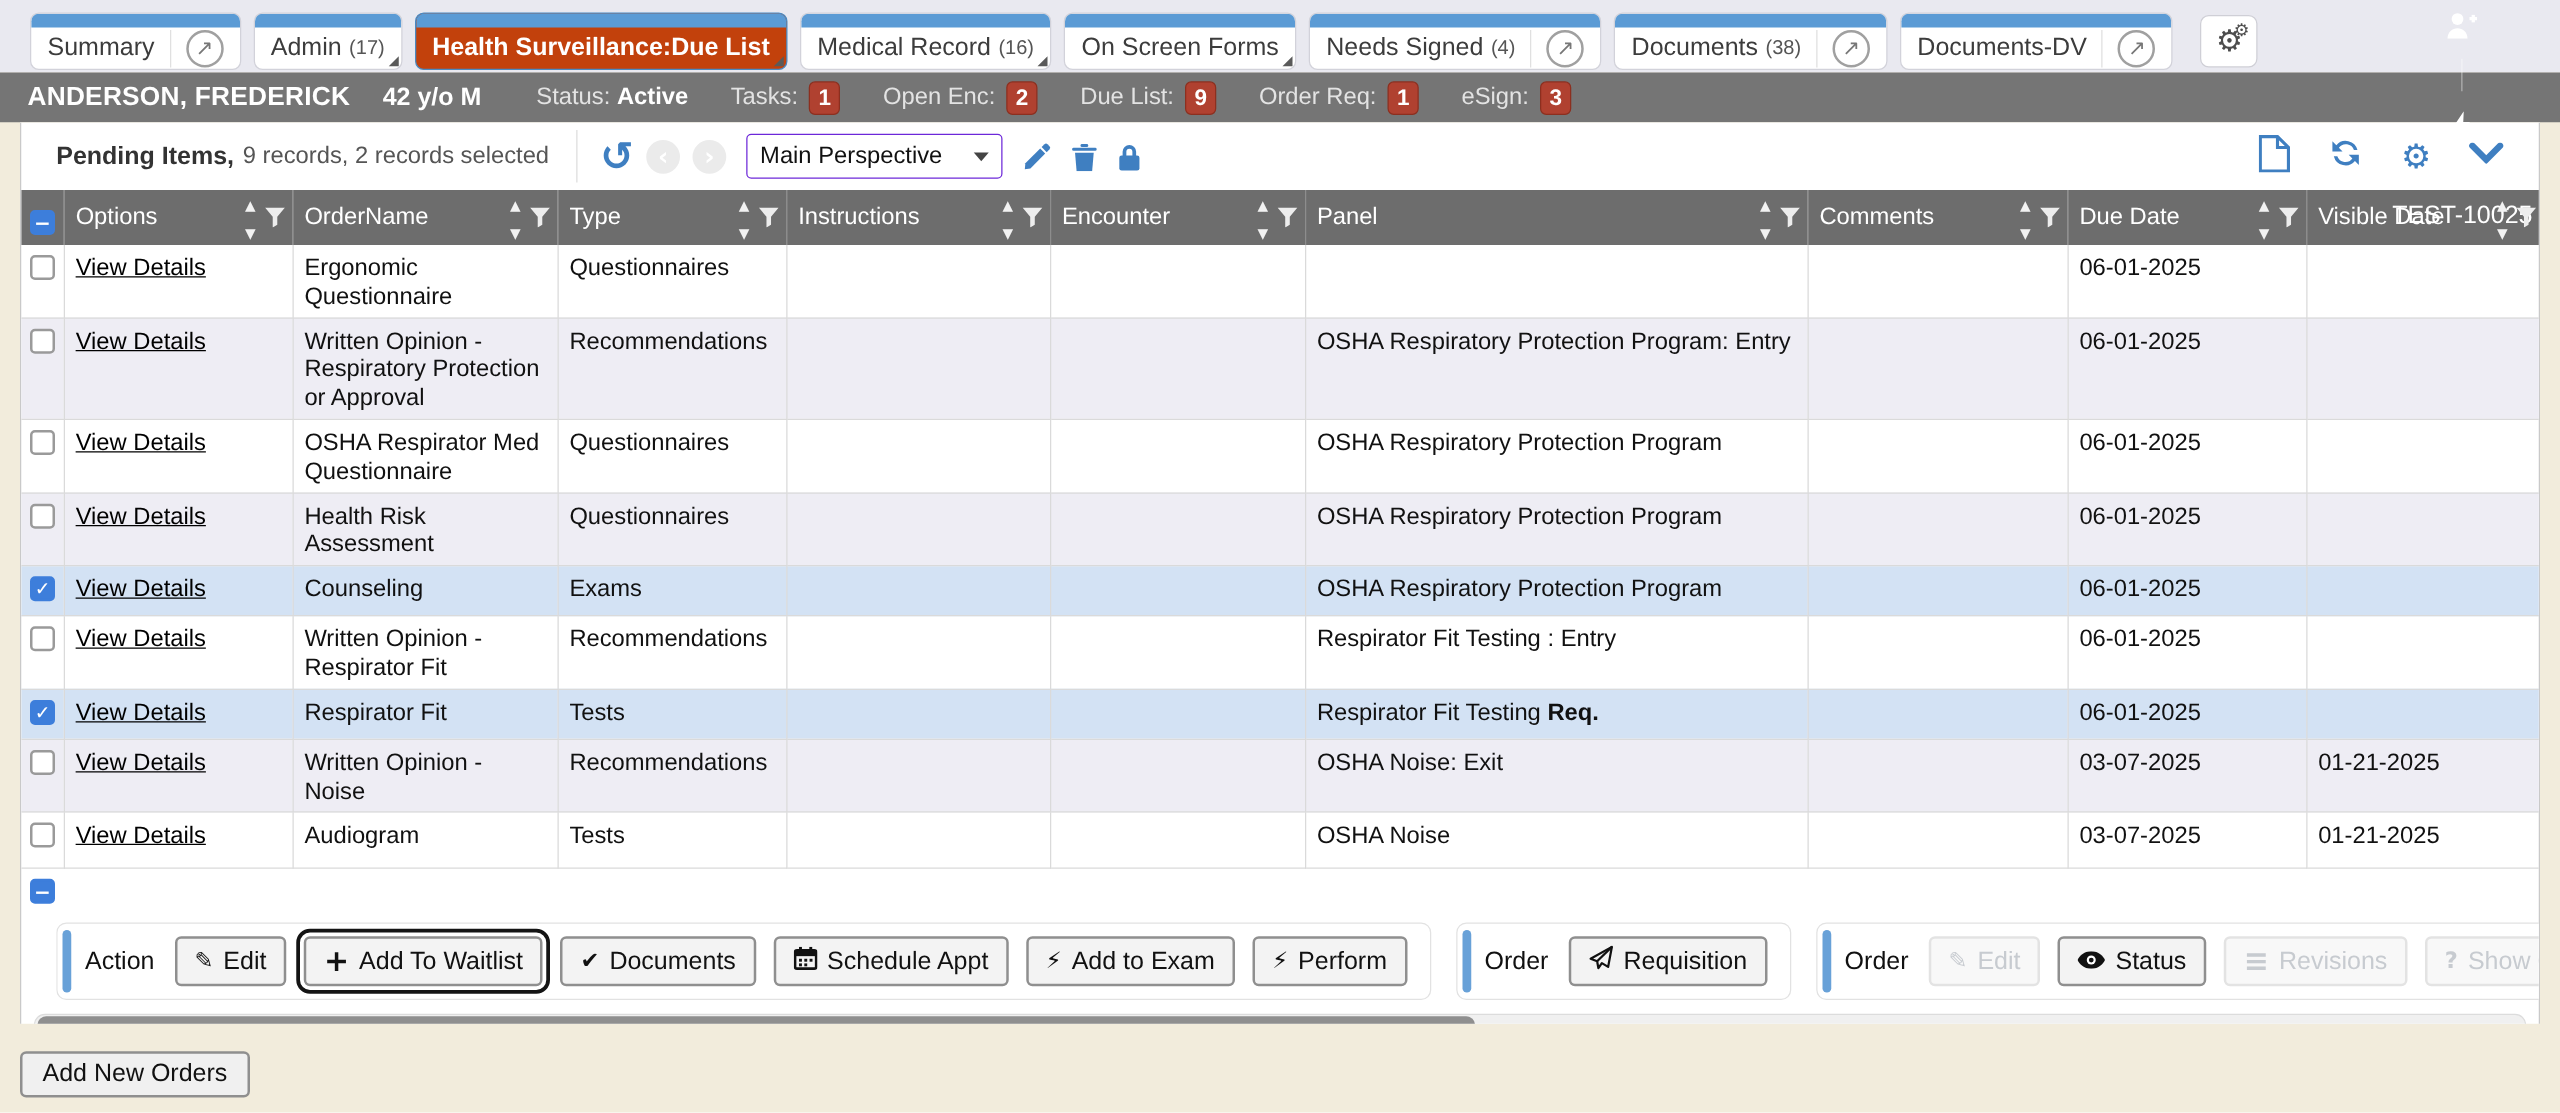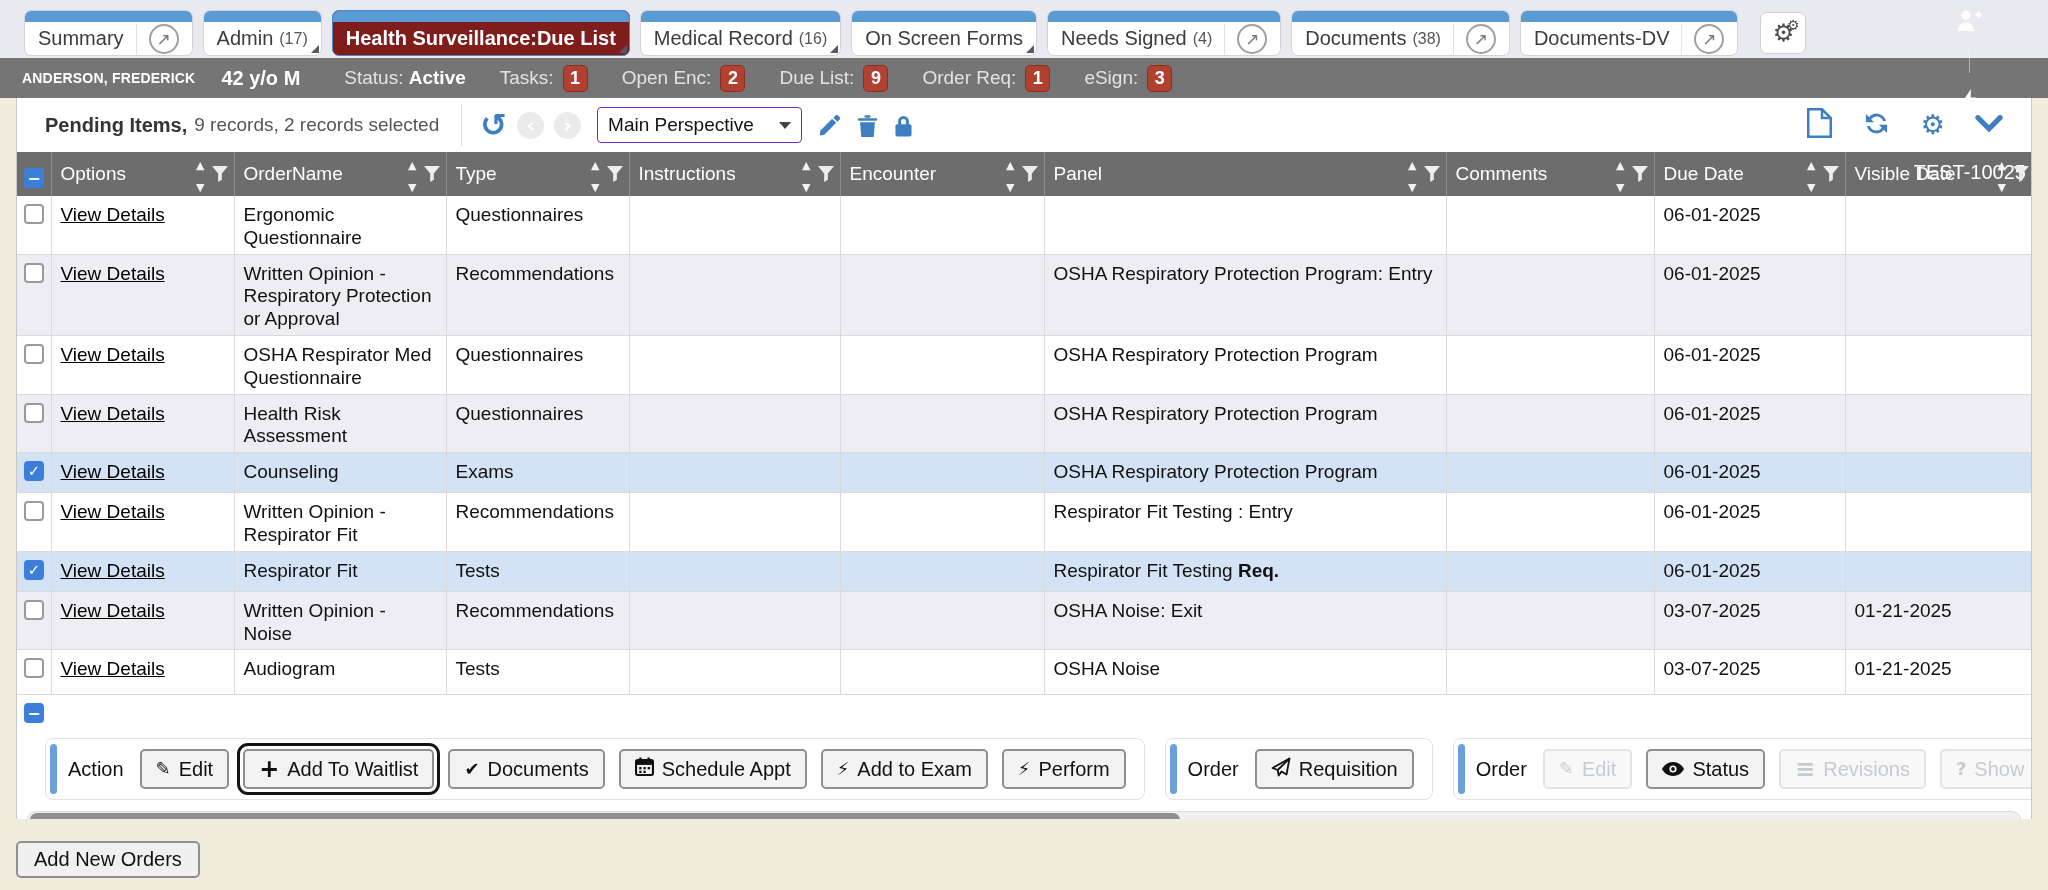--- a/index.html
+++ b/index.html
@@ -6,33 +6,33 @@
   html,body { width:2048px; height:890px; overflow:hidden; }
   body { font-family:"Liberation Sans","DejaVu Sans",sans-serif; background:#f2ecdc; color:#111; }
 
   
   .tabbar { height:58px; background:#e9e9f0; display:flex; align-items:center; padding:8px 0 0 24px; gap:10px; }
   .tab { position:relative; background:#fff; border:1px solid #d2d2da; border-radius:7px; overflow:hidden; cursor:pointer; }
   .tab .cap { height:11px; background:#5b9bd5; }
   .tab .tb { height:33px; display:flex; align-items:center; padding:0 13px; gap:6px; }
   .tab .lbl { font-size:20px; color:#3c3c3c; white-space:nowrap; }
   .tab .cnt { font-size:16px; color:#555; }
-  .tab.active { background:#7f1d1d; border-color:#4a8ac2; }
+  .tab.active { background:#c2410c; border-color:#4a8ac2; }
   .tab.active .lbl { color:#fff; font-weight:bold; }
   .popout { width:30px; height:30px; border:2px solid #a0a0a0; border-radius:50%; display:flex; align-items:center; justify-content:center; margin-left:4px; color:#777; }
   .popout::after { content:"\2197"; font-family:"DejaVu Sans",sans-serif; font-size:17px; }
   .tab .pdiv { width:1px; height:30px; background:#e0e0e0; margin:0 2px 0 6px; }
   .fold { position:absolute; right:2px; bottom:2px; width:0; height:0; border-left:8px solid transparent; border-bottom:8px solid #5a5a5a; }
   .settingsbtn { width:46px; height:42px; background:#fff; border:1px solid #cfcfd6; border-radius:7px; display:flex; align-items:center; justify-content:center; margin-left:12px; position:relative; cursor:pointer; }
   .gears::before { content:"\2699"; font-family:"DejaVu Sans",sans-serif; font-size:24px; color:#4d4d4d; }
   .gears::after { content:"\2699"; font-family:"DejaVu Sans",sans-serif; font-size:14px; color:#4d4d4d; position:absolute; right:6px; top:4px; }
 
   
   .pbar { height:40px; background:#757575; display:flex; align-items:center; padding:0 22px; color:#fff; }
-  .pname { font-size:14px; font-weight:bold; letter-spacing:.2px; }
+  .pname { font-size:21px; font-weight:bold; letter-spacing:.2px; }
   .page-sex { font-size:20px; font-weight:bold; margin-left:26px; }
   .pstat { margin-left:44px; font-size:19px; color:#e3e3e3; }
   .pstat b { color:#fff; }
   .counter { display:flex; align-items:center; margin-left:34px; font-size:19px; color:#e3e3e3; gap:9px; }
   .badge { min-width:25px; height:27px; padding:0 5px; background:#b04130; border:1px solid #8c2f1f; border-radius:5px; color:#fff; font-weight:bold; font-size:18px; display:flex; align-items:center; justify-content:center; }
   .pright { margin-left:auto; display:flex; align-items:center; gap:16px;flex-direction:column; }
   .psep { width:1px; height:26px; background:rgba(255,255,255,.45); }
   .pright svg { display:block; }
   .uid { font-size:20px; color:#fff; }
 

